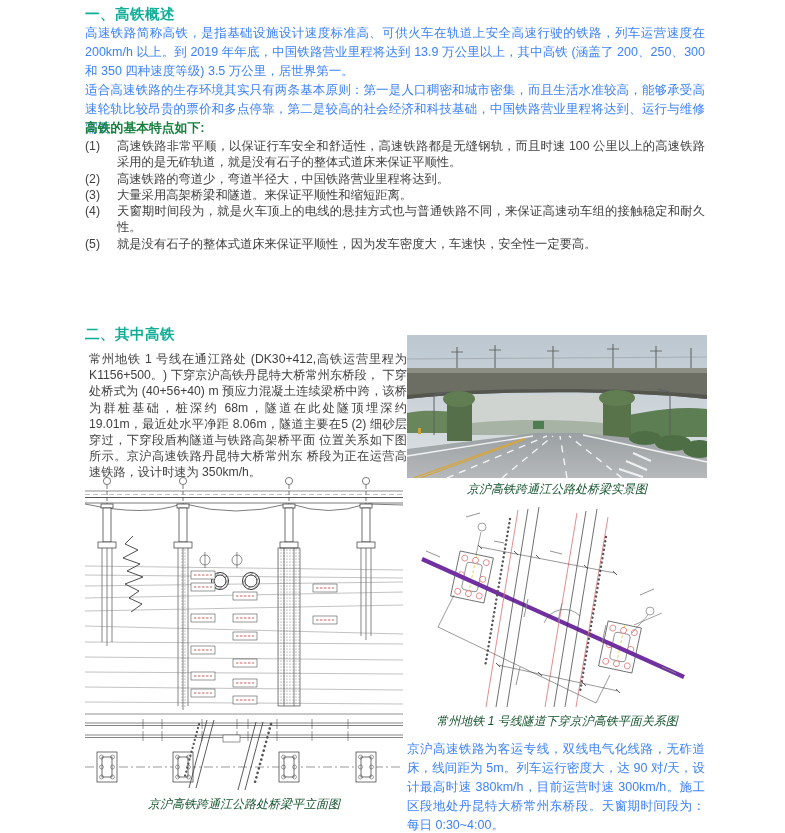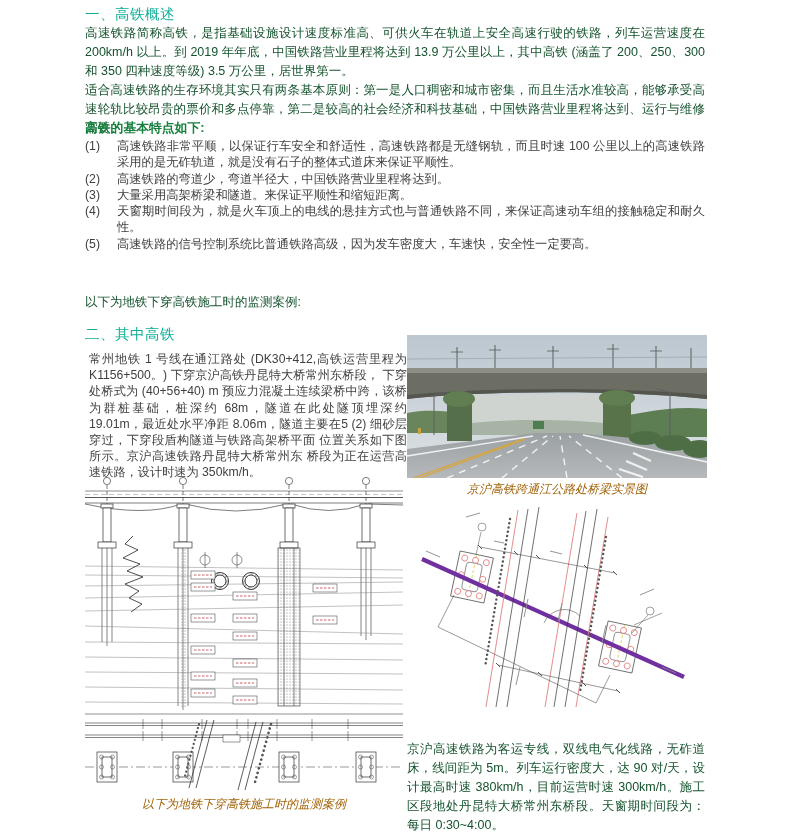--- a/index.html
+++ b/index.html
@@ -1,26 +1,26 @@
 <!DOCTYPE html>
 <html><head>
 <meta charset="utf-8">
 <style>
   html,body{margin:0;padding:0;background:#ffffff;}
   .page{position:relative;width:785px;height:833px;background:#fff;overflow:hidden;
         font-family:"Liberation Sans",sans-serif;color:#3f3f3f;}
   .abs{position:absolute;}
-  h1.sec{margin:0;font-size:14.5px;font-weight:normal;color:#10ae97;letter-spacing:.5px;}
-  p.body{margin:0;font-size:12.5px;line-height:19px;text-align:justify;color:#14532d;}
+  h1.sec{margin:0;font-size:14.5px;font-weight:bold;color:#10ae97;letter-spacing:.5px;}
+  p.body{margin:0;font-size:12.5px;line-height:19px;text-align:justify;color:#3b82f6;}
   p.tight{margin:4px;font-size:12.2px;line-height:16.2px;text-align:justify;color:#3f3f3f;}
   .subhead{margin:0;font-size:12.8px;font-weight:bold;color:#15803d;}
   .feat{display:flex;font-size:12.3px;line-height:16.3px;color:#3f3f3f;}
   .feat .num{flex:0 0 32px;}
   .feat .ftext{flex:1;text-align:justify;}
-  .caption{font-size:12px;font-style:italic;color:#a16207;text-align:center;}
+  .caption{font-size:12px;font-style:italic;color:#14532d;text-align:center;}
   svg{display:block;}
 </style>
 </head>
 <body>
 
 <div class="page">
 
   <h1 class="sec abs" style="left:85px;top:5px;">一、高铁概述</h1>
   <p class="body abs" style="left:85px;top:24px;width:620px;">高速铁路简称高铁，是指基础设施设计速度标准高、可供火车在轨道上安全高速行驶的铁路，列车运营速度在 200km/h 以上。到 2019 年年底，中国铁路营业里程将达到 13.9 万公里以上，其中高铁 (涵盖了 200、250、300 和 350 四种速度等级) 3.5 万公里，居世界第一。</p>
   <p class="body abs" style="left:85px;top:81px;width:620px;">适合高速铁路的生存环境其实只有两条基本原则：第一是人口稠密和城市密集，而且生活水准较高，能够承受高速轮轨比较昂贵的票价和多点停靠，第二是较高的社会经济和科技基础，中国铁路营业里程将达到、运行与维修需要。</p>
@@ -38,25 +38,24 @@
     <div class="feat">
         <span class="num">(3)</span>
         <span class="ftext">大量采用高架桥梁和隧道。来保证平顺性和缩短距离。</span>
       </div>
     <div class="feat">
         <span class="num">(4)</span>
         <span class="ftext">天窗期时间段为，就是火车顶上的电线的悬挂方式也与普通铁路不同，来保证高速动车组的接触稳定和耐久性。</span>
       </div>
     <div class="feat">
         <span class="num">(5)</span>
-        <span class="ftext">高速铁路的信号控制系统比普通铁路高级，因为发车密度大，车速快，安全性一定要高。</span>
+        <span class="ftext">就是没有石子的整体式道床来保证平顺性，因为发车密度大，车速快，安全性一定要高。</span>
       </div>
   </div>
 
-  <p class="body abs" style="left:85px;top:293px;width:620px;">以下为地铁下穿高铁施工时的监测案例:</p>
 
   <h1 class="sec abs" style="left:85px;top:325px;">二、其中高铁</h1>
   <p class="tight abs" style="left:85px;top:347px;width:318px;">常州地铁 1 号线在通江路处 (DK30+412,高铁运营里程为 K1156+500。) 下穿京沪高铁丹昆特大桥常州东桥段， 下穿处桥式为 (40+56+40) m 预应力混凝土连续梁桥中跨，该桥为群桩基础，桩深约 68m，隧道在此处隧顶埋深约 19.01m，最近处水平净距 8.06m，隧道主要在5 (2) 细砂层穿过，下穿段盾构隧道与铁路高架桥平面 位置关系如下图所示。京沪高速铁路丹昆特大桥常州东 桥段为正在运营高速铁路，设计时速为 350km/h。</p>
 
   <svg class="abs" style="left:407px;top:335px;" width="300" height="143" viewBox="0 0 300 143">
     <defs>
       <linearGradient id="sky" x1="0" y1="0" x2="0" y2="1">
         <stop offset="0" stop-color="#bcc7d0"></stop>
           <stop offset="1" stop-color="#dde2e4"></stop>
       </linearGradient>
@@ -325,21 +324,21 @@
         <line x1="122" y1="246" x2="104" y2="314"></line>
           <line x1="129" y1="246" x2="111" y2="314"></line>
         <line x1="171" y1="248" x2="153" y2="316"></line>
           <line x1="178" y1="248" x2="160" y2="316"></line>
       </g>
       <line x1="186" y1="250" x2="169" y2="312" stroke="#555" stroke-width="2.6" stroke-dasharray="0.1,4.5" stroke-linecap="round"></line>
       <line x1="114" y1="250" x2="100" y2="302" stroke="#555" stroke-width="2.2" stroke-dasharray="0.1,4" stroke-linecap="round"></line>
       <rect x="138" y="261" width="17" height="7" fill="#fff" stroke="#333" stroke-width=".5"></rect>
     </g>
   </svg>
-  <div class="caption abs" style="left:85px;top:796px;width:318px;">以下为地铁下穿高铁施工时的监测案例</div>
+  <div class="caption abs" style="left:85px;top:796px;width:318px;">京沪高铁跨通江公路处桥梁平立面图</div>
 
   <svg class="abs" style="left:410px;top:507px;" width="290" height="200" viewBox="0 0 290 200">
 
     <g transform="translate(62,70) rotate(12)">
       <rect x="-17" y="-23" width="34" height="46" fill="#fff" stroke="#444" stroke-width=".7"></rect>
       <rect x="-8" y="-14" width="16" height="28" rx="3" fill="none" stroke="#555" stroke-width=".6"></rect>
       <line x1="0" y1="-22" x2="0" y2="22" stroke="#ddcc44" stroke-width=".8" stroke-dasharray="3,2"></line>
       <g stroke="#e06666" fill="#fff" stroke-width=".7">
         <circle cx="-11" cy="-17" r="3"></circle>
           <circle cx="0" cy="-17" r="3"></circle>
@@ -419,16 +418,17 @@
       <line x1="16" y1="44" x2="30" y2="50"></line>
         <line x1="252" y1="160" x2="266" y2="166"></line>
       <line x1="118" y1="92" x2="114" y2="110"></line>
         <line x1="152" y1="96" x2="148" y2="114"></line>
       <line x1="196" y1="118" x2="192" y2="136"></line>
         <line x1="110" y1="160" x2="106" y2="178"></line>
       <line x1="230" y1="88" x2="244" y2="82"></line>
         <line x1="56" y1="10" x2="70" y2="6"></line>
     </g>
   </svg>
+  <div class="caption abs" style="left:407px;top:713px;width:300px;">常州地铁 1 号线隧道下穿京沪高铁平面关系图</div>
 
   <p class="body abs" style="left:407px;top:740px;width:298px;">京沪高速铁路为客运专线，双线电气化线路，无砟道床，线间距为 5m。列车运行密度大，达 90 对/天，设计最高时速 380km/h，目前运营时速 300km/h。施工区段地处丹昆特大桥常州东桥段。天窗期时间段为：每日 0:30~4:00。</p>
 
 </div>
 
 </body></html>

